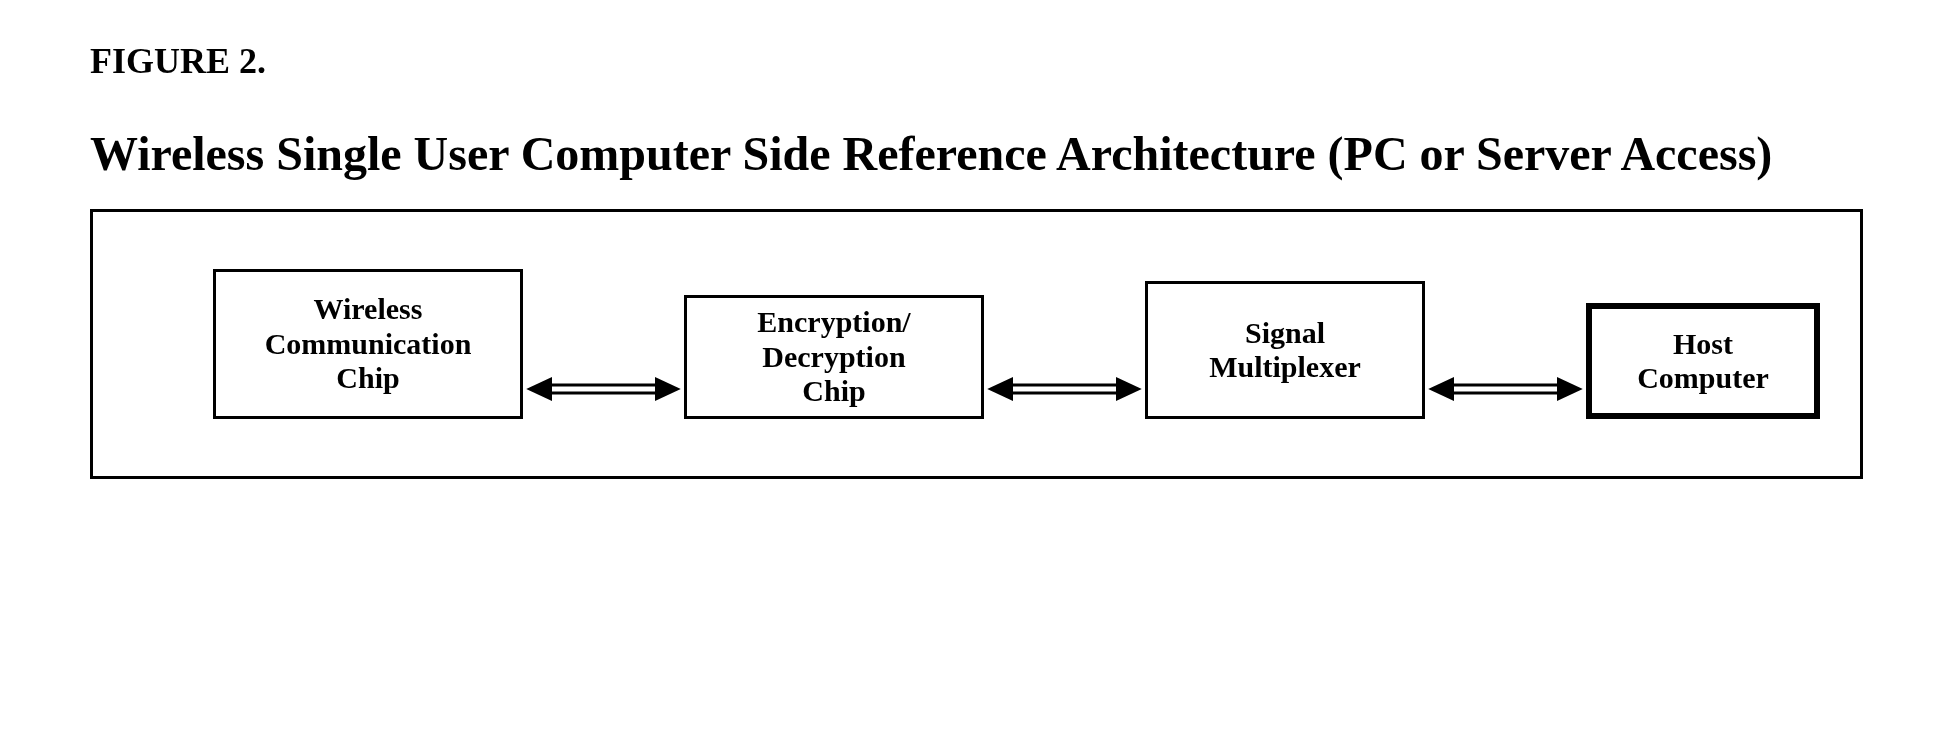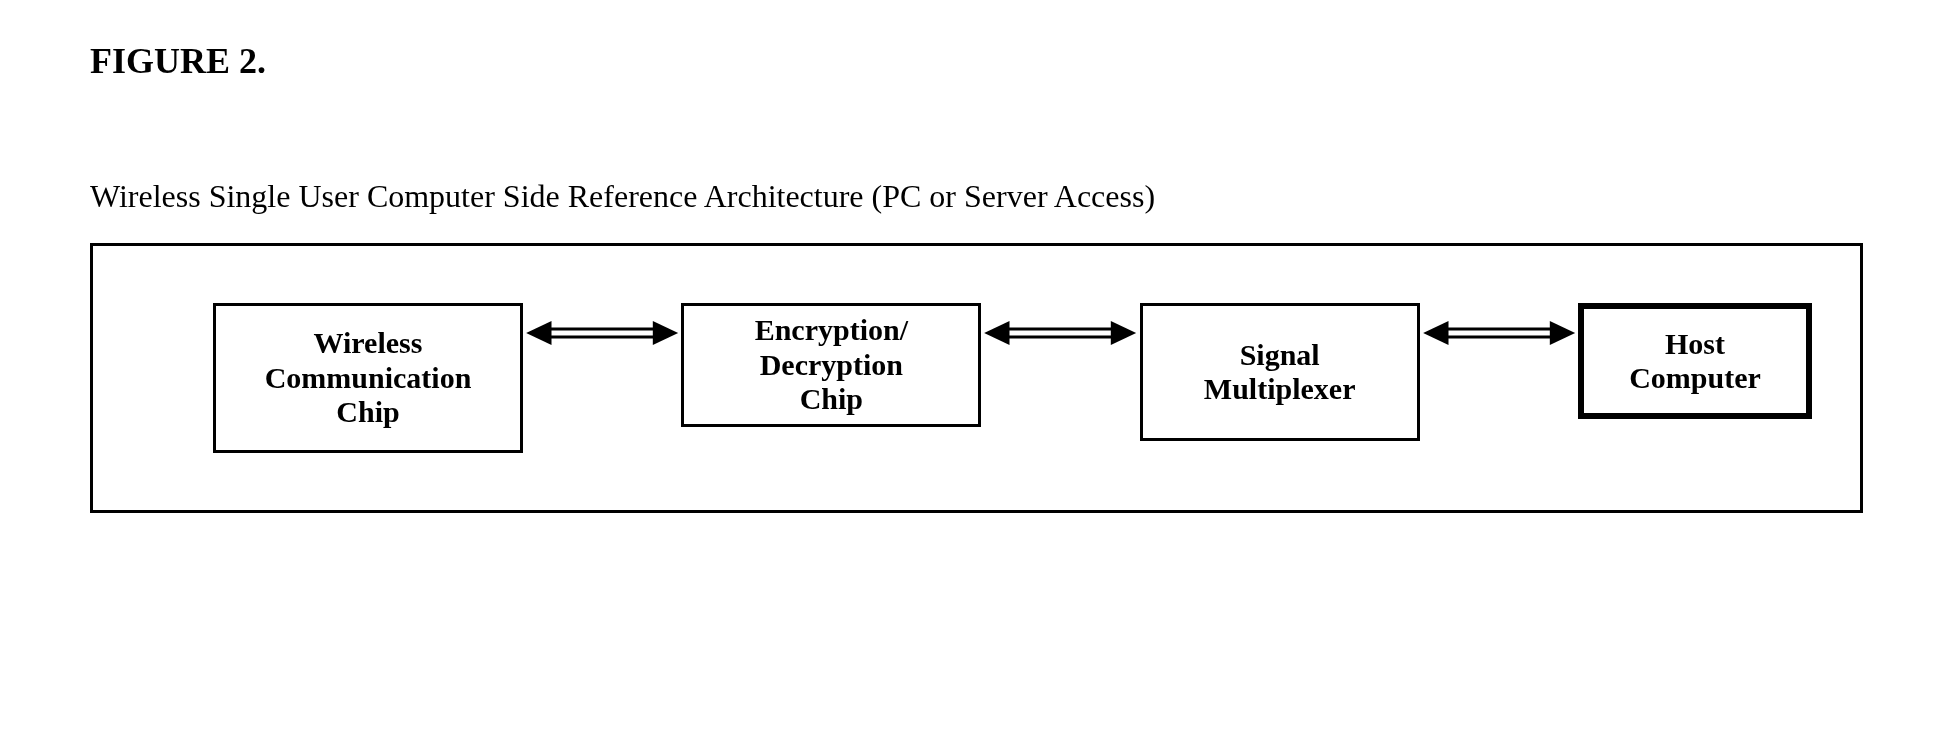--- a/index.html
+++ b/index.html
@@ -15,38 +15,38 @@
     position: relative;
     box-sizing: border-box;
     padding: 40px 90px 0 90px;
   }
   .figlabel {
     font-weight: 700;
     font-size: 36px;
     margin: 0;
   }
   .subtitle {
-    font-weight: 400;
-    font-size: 32px;
-    margin: 96px 0 28px 0;
+    font-weight: 700;
+    font-size: 48px;
+    margin: 44px 0 28px 0;
   }
   .outer {
     border: 3px solid #000;
     height: 270px;
     position: relative;
     box-sizing: border-box;
   }
   .row {
     position: absolute;
     left: 0;
-    right: 8px;
+    right: 0;
     top: 50%;
     transform: translateY(-50%);
     display: flex;
-    align-items: flex-start;
+    align-items: flex-end;
   }
   .pad-left  { flex: 0 0 120px; }
   .pad-right { flex: 0 0 40px; }
 
   .block {
     border: 3px solid #000;
     text-align: center;
     font-weight: 700;
     font-size: 30px;
     line-height: 1.15;

